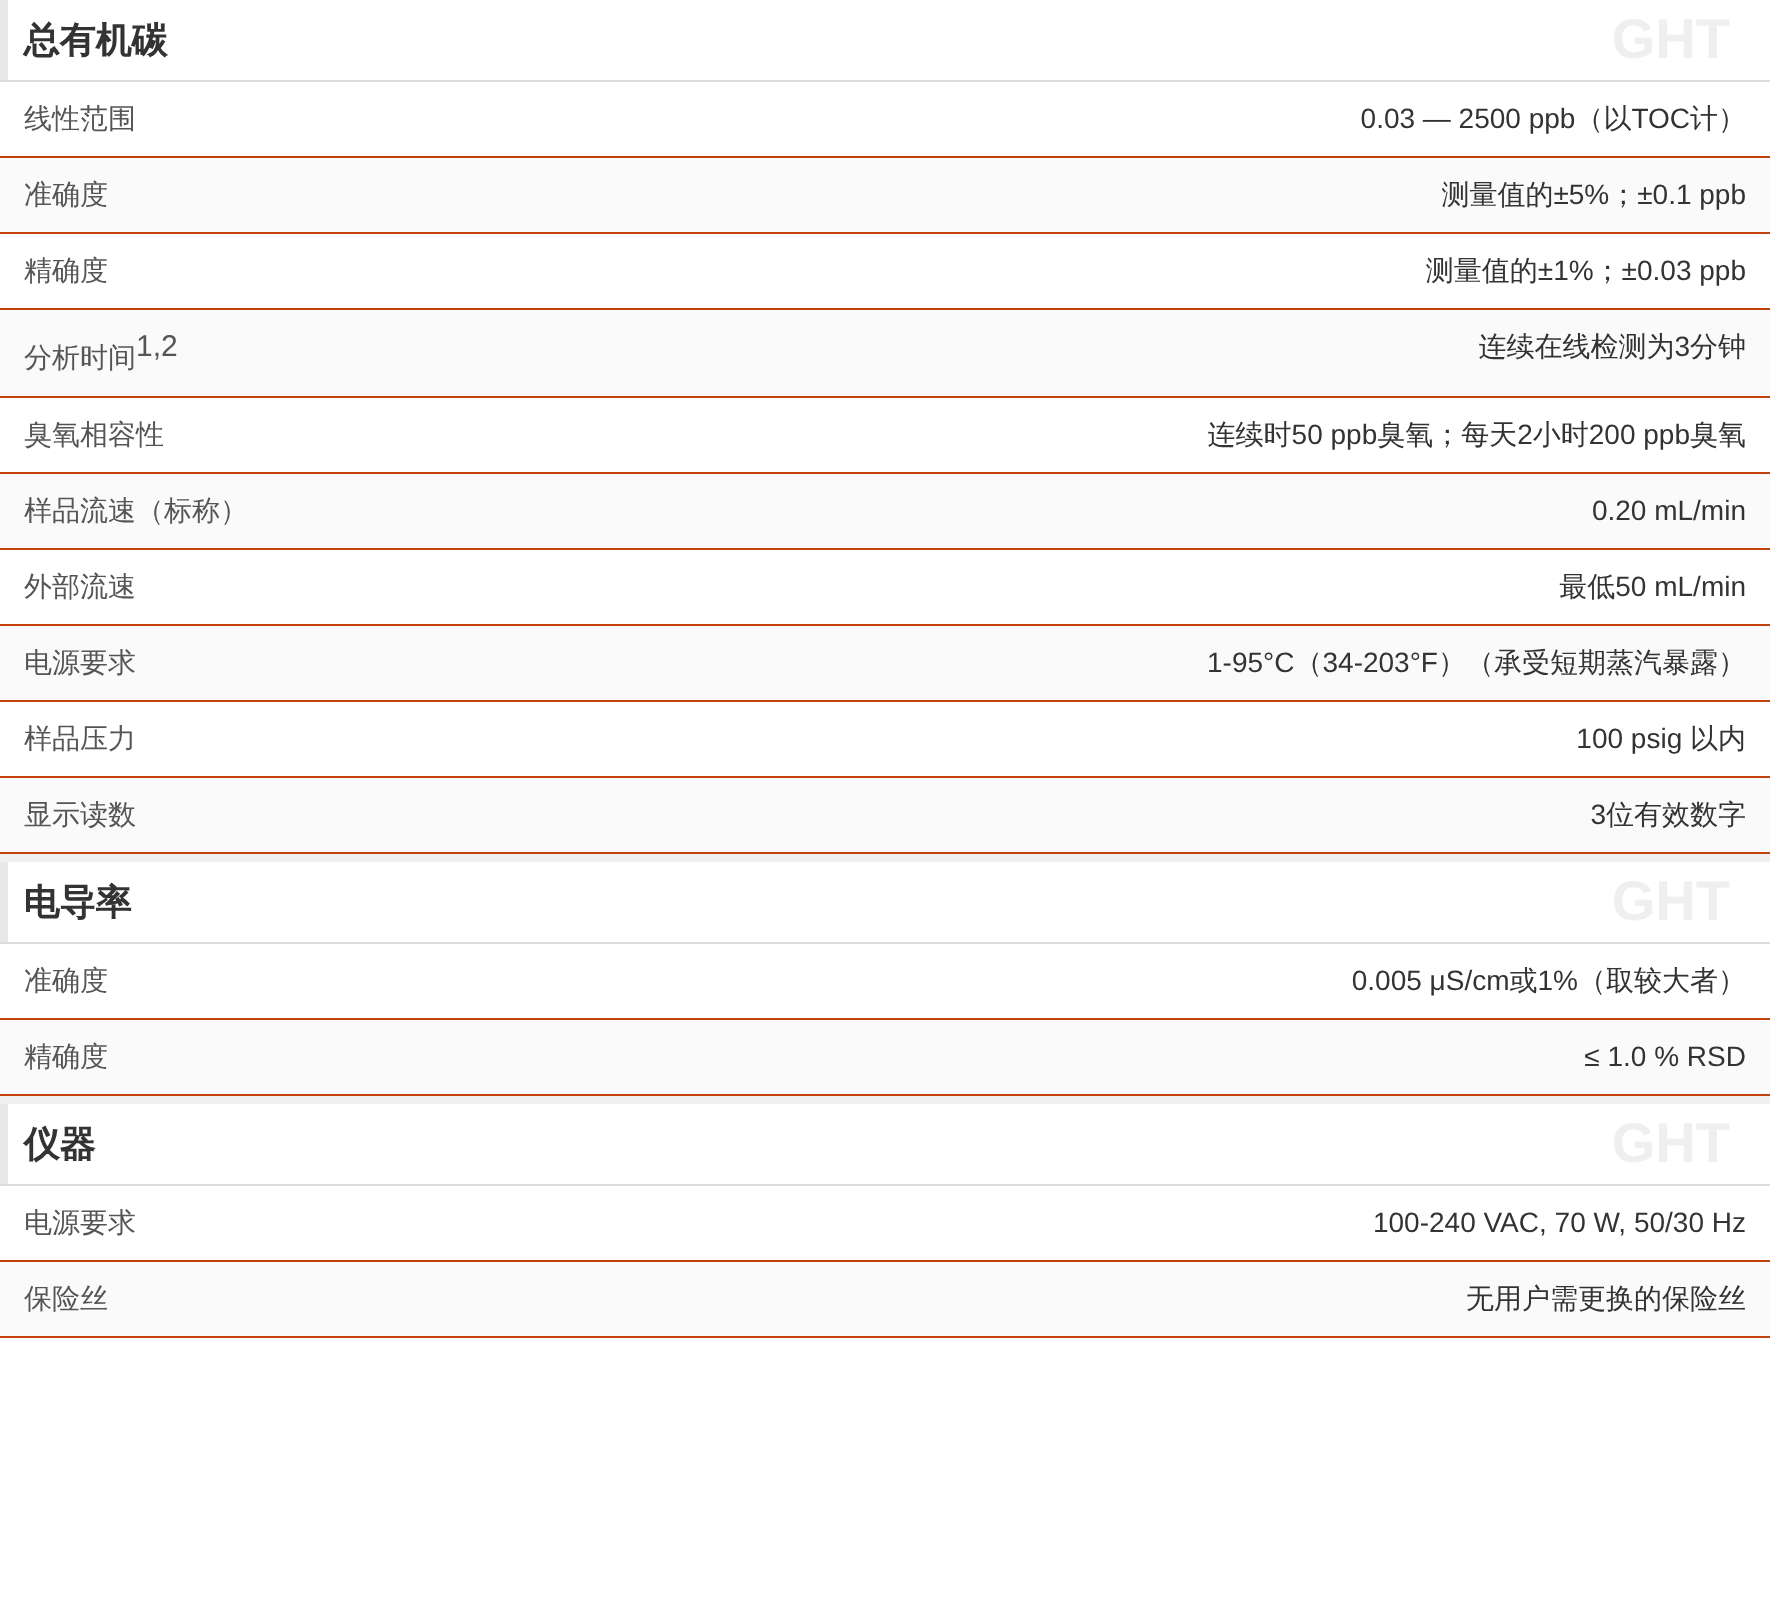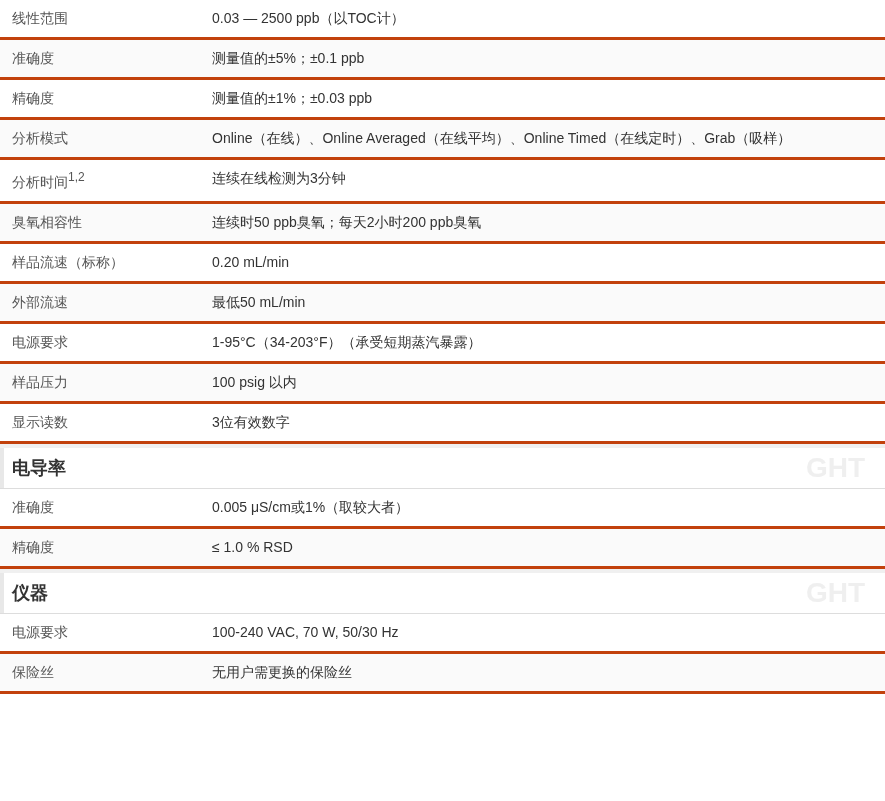--- a/index.html
+++ b/index.html
@@ -45,70 +45,68 @@
       font-size: 28px;
       font-weight: bold;
       opacity: 0.5;
       pointer-events: none;
     }
     table {
       width: 100%;
       border-collapse: collapse;
     }
     tr {
-      border-bottom: 3px solid #c2410c;
+      border-bottom: 1px solid #c2410c;
     }
     tr:nth-child(even) {
       background: #fafafa;
     }
     tr:nth-child(odd) {
       background: #fff;
     }
     td {
       padding: 8px 12px;
       vertical-align: top;
       line-height: 1.5;
     }
     td:first-child {
       width: 200px;
       color: #555;
       white-space: nowrap;
     }
     td:last-child {
       color: #333;
+      text-align: right;
     }
     .section-separator {
       height: 4px;
       background: #f0f0f0;
     }
     sup {
-      font-size: 12px;
+      font-size: 15px;
     }
   </style>
 </head>
 <body>
 
 <div class="container">
+<div class="section-header"><span>总有机碳</span><div class="watermark">GHT</div></div>
     <table>
       <tbody>
         <tr>
           <td>线性范围</td>
           <td>0.03 — 2500 ppb（以TOC计）</td>
         </tr>
         <tr>
           <td>准确度</td>
           <td>测量值的±5%；±0.1 ppb</td>
         </tr>
         <tr>
           <td>精确度</td>
           <td>测量值的±1%；±0.03 ppb</td>
-        </tr>
-        <tr>
-          <td>分析模式</td>
-          <td>Online（在线）、Online Averaged（在线平均）、Online Timed（在线定时）、Grab（吸样）</td>
         </tr>
         <tr>
           <td>分析时间<sup>1,2</sup></td>
           <td>连续在线检测为3分钟</td>
         </tr>
         <tr>
           <td>臭氧相容性</td>
           <td>连续时50 ppb臭氧；每天2小时200 ppb臭氧</td>
         </tr>
         <tr>

